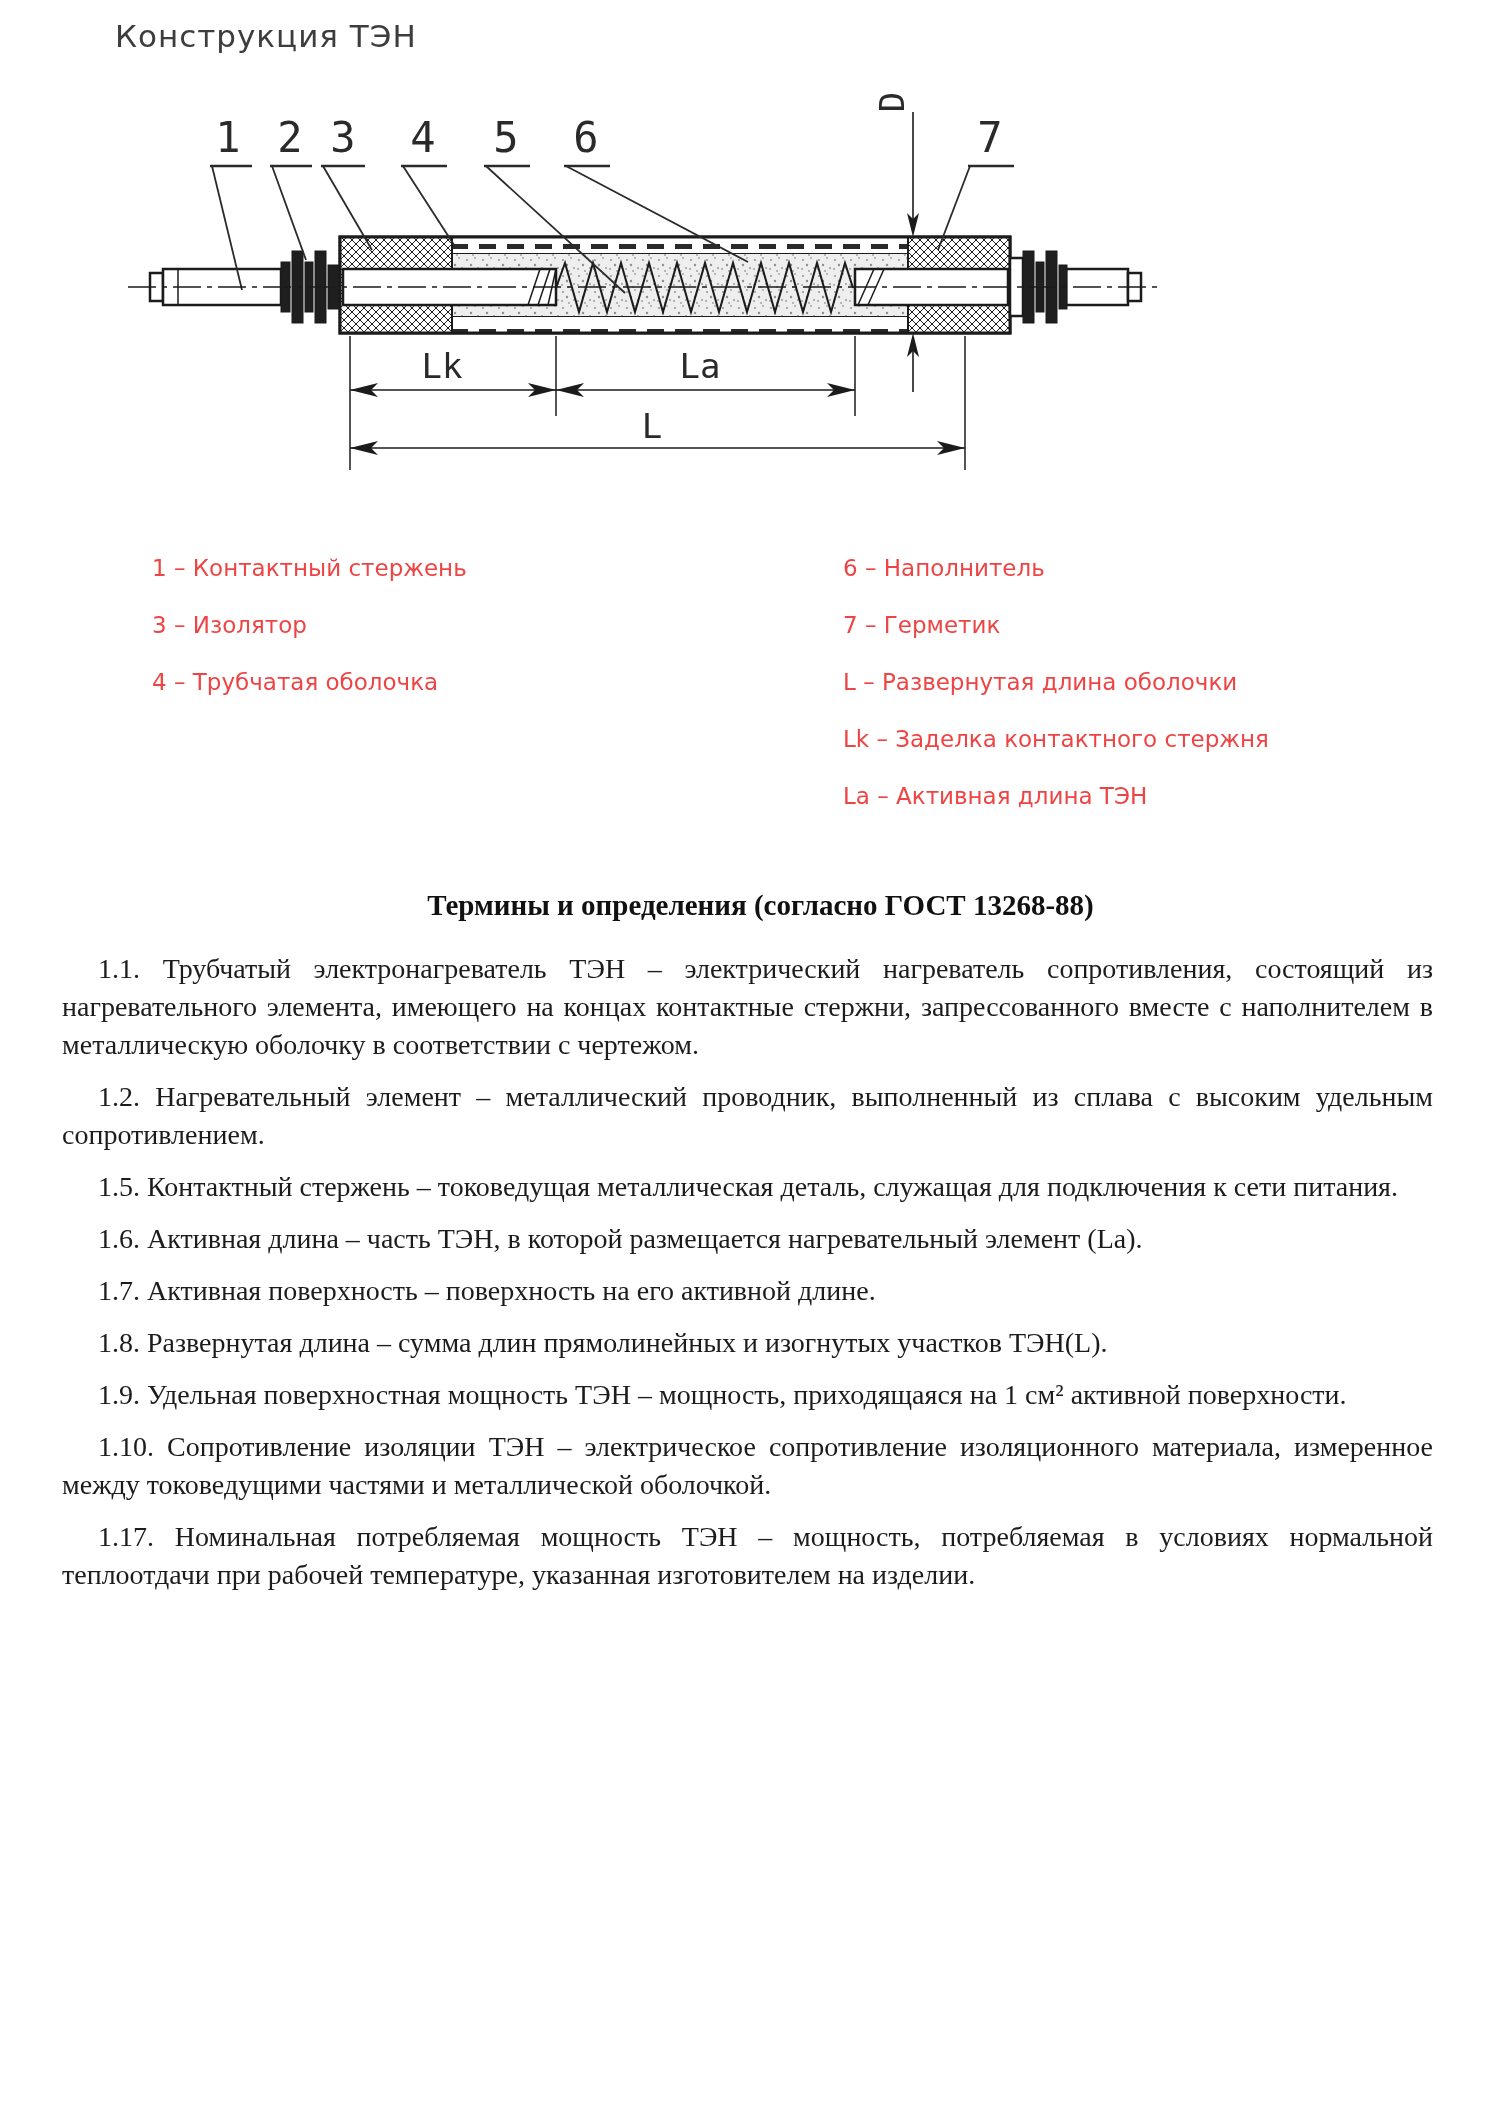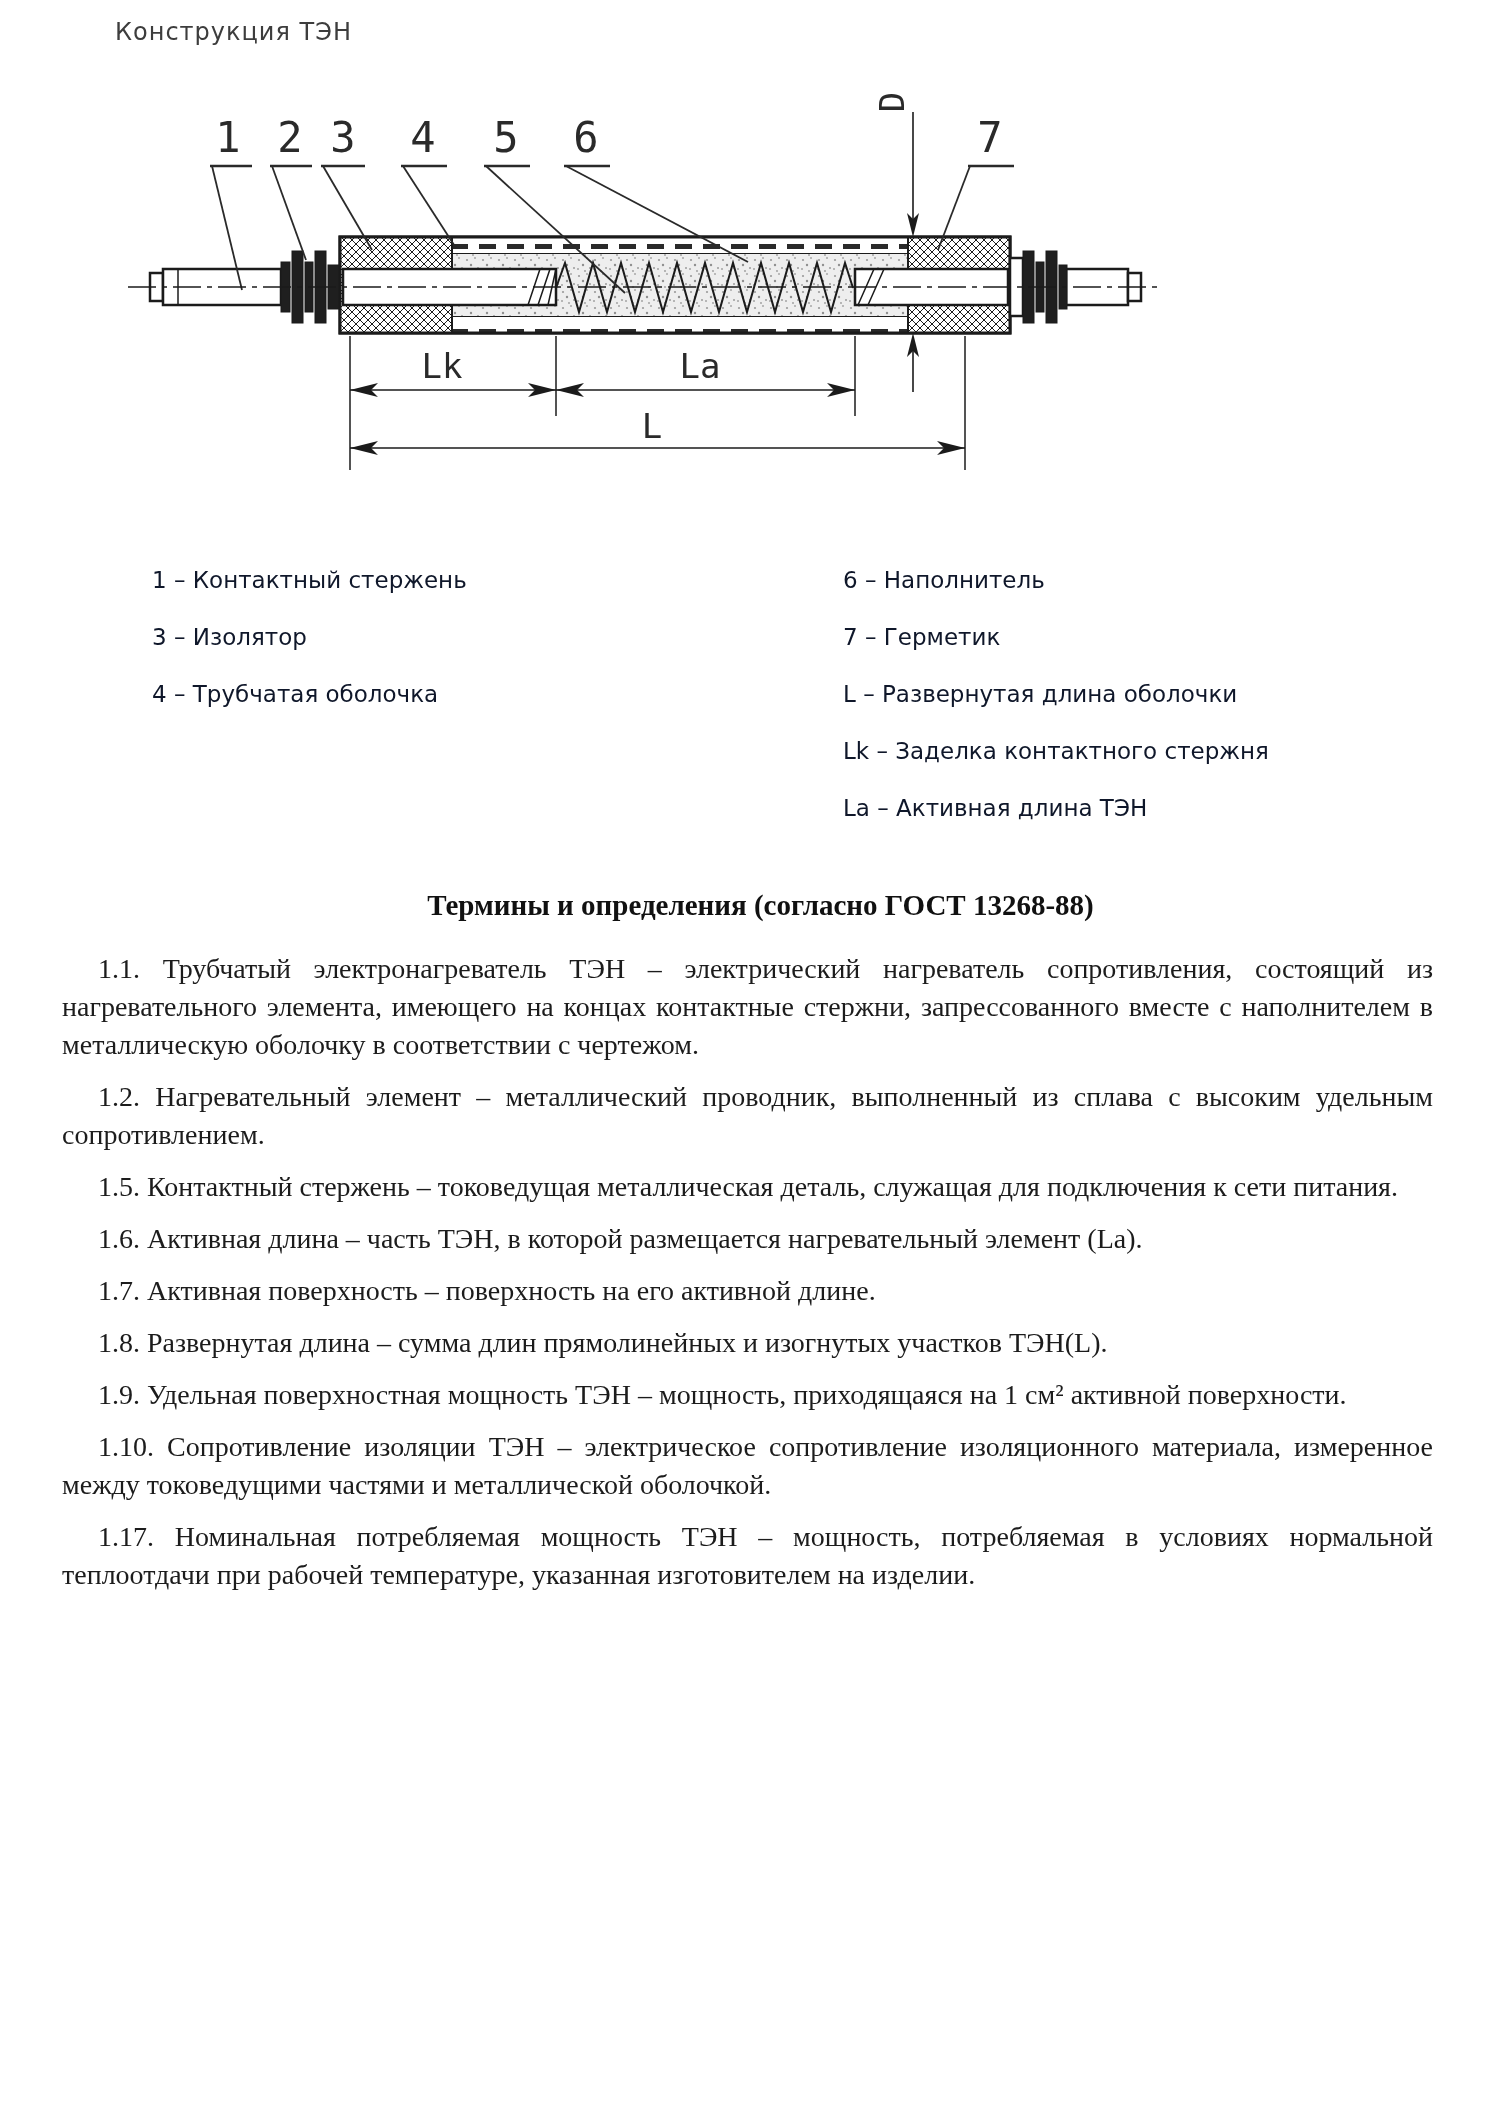--- a/index.html
+++ b/index.html
@@ -8,37 +8,37 @@
     width:1493px;height:2112px;
     background:#ffffff;
     overflow:hidden;
     font-family:"Liberation Serif", serif;
     color:#1c1c1c;
   }
   
   .fig-title{
     position:absolute;left:115px;top:18px;
     font-family:"DejaVu Sans", sans-serif;
-    font-size:24px;color:#3d3d3d;letter-spacing:1px;
+    font-size:31px;color:#3d3d3d;letter-spacing:1px;
   }
   
   #diagram{position:absolute;left:0;top:85px;width:1493px;height:430px;}
   .callout-num{
     font-family:"DejaVu Sans Mono", monospace;
     font-size:42px;fill:#2a2a2a;
   }
   .dim-label{
     font-family:"DejaVu Sans Mono", monospace;
     font-size:34px;fill:#2a2a2a;
   }
   
   .legend-col{
-    position:absolute;top:552px;
+    position:absolute;top:540px;
     font-family:"DejaVu Sans", sans-serif;
-    font-size:23px;color:#0f172a;
+    font-size:23px;color:#ef4444;
     line-height:57px;white-space:nowrap;
   }
   #legend-left{left:152px;}
   #legend-right{left:843px;}
   
   #terms{
     position:absolute;left:62px;top:886px;width:1371px;
     font-size:28px;line-height:38px;text-align:justify;
   }
   #terms h2{

